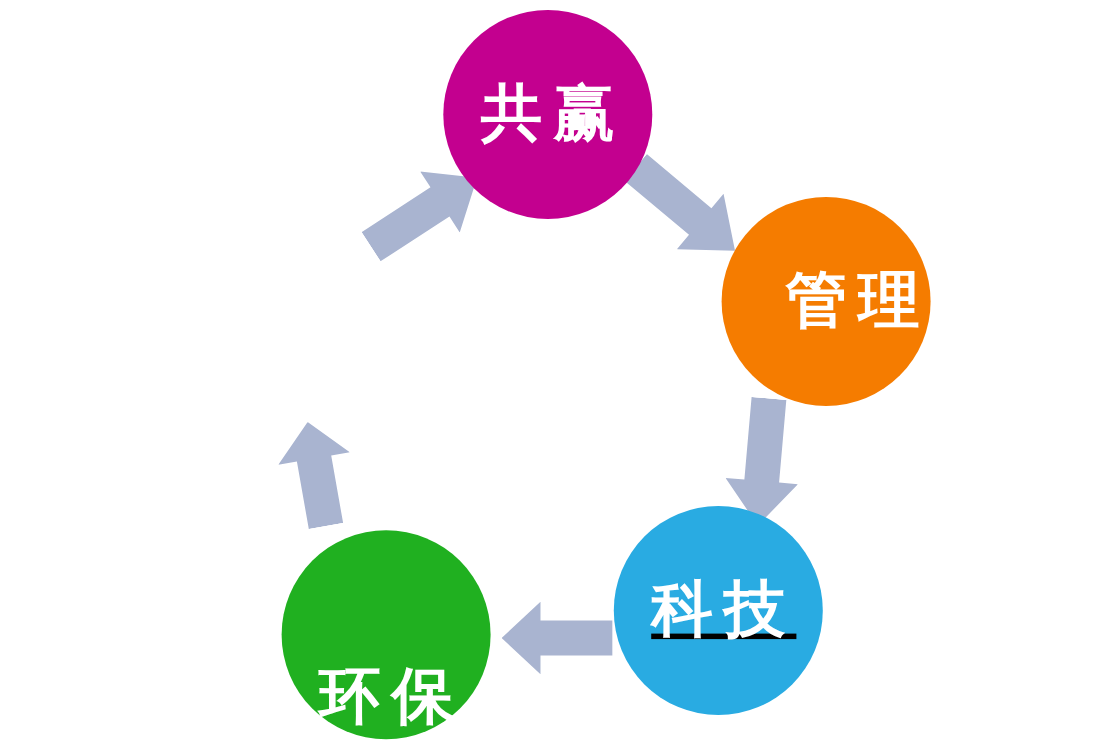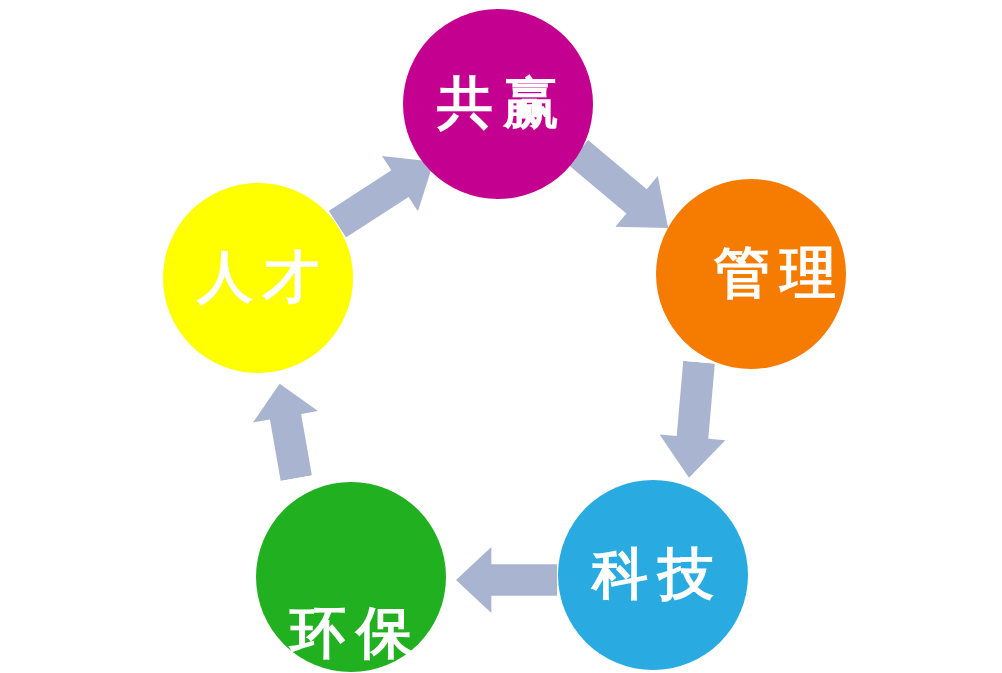--- a/index.html
+++ b/index.html
@@ -29,21 +29,21 @@
     font-size: 56px;
     font-weight: bold;
     letter-spacing: 10px;
     padding-left: 10px; 
     white-space: nowrap;
     user-select: none;
   }
   
   .node-winwin     { left: 403px; top:   9px; }
   .node-management { left: 656px; top: 179px; }
-  .node-technology { left: 558px; top: 480px; }
+  .node-technology { left: 558px; top: 460px; text-decoration: underline; }
   .node-environment{ left: 256px; top: 482px; align-items: flex-end; }
   .node-talent     { left: 163px; top: 183px; }
 
   
   .arrow {
     position: absolute;
     height: 66px;
     clip-path: polygon(0% 26%, 65% 26%, 65% 0%, 100% 50%, 65% 100%, 65% 74%, 0% 74%);
   }
   .arrow-1 { left: 328px; top: 160px; width: 115px; transform: rotate(-33deg); }
@@ -72,17 +72,14 @@
   </div>
 
   <div class="node node-technology" style="background: rgb(41, 171, 226);">
     <span class="label">科技</span>
   </div>
 
   <div class="node node-environment" style="background: rgb(32, 176, 32);">
     <span class="label">环保</span>
   </div>
 
-  <div class="node node-talent" style="background: rgb(255, 255, 0);">
-    <span class="label">人才</span>
-  </div>
 
 </div>
 
 </body></html>

